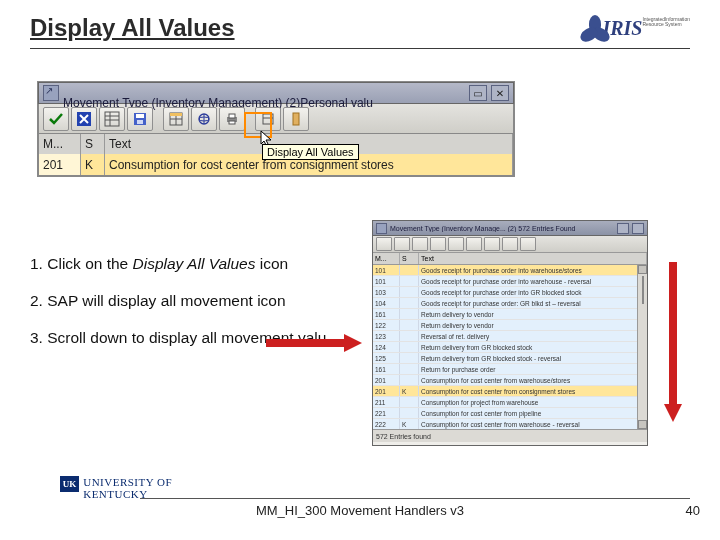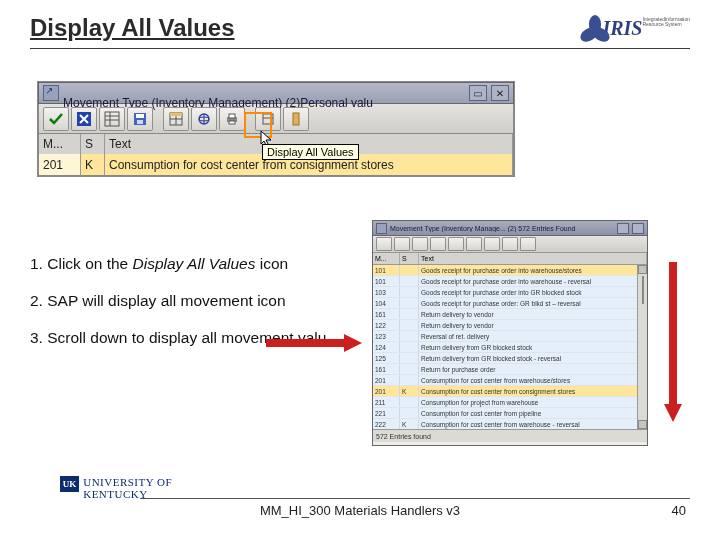--- a/index.html
+++ b/index.html
@@ -387,21 +387,21 @@
     position:absolute;
     left: 0; width: 720px;
     top: 503px;
     text-align:center;
     font-size: 13px;
     color:#222;
     font-family: Verdana, sans-serif;
   }
   .footer-pageno {
     position:absolute;
-    right: 34px; top:503px;
+    right: 20px; top:503px;
     font-size: 13px;
     color:#222;
     font-family: Verdana, sans-serif;
   }
 </style>
 </head>
 <body>
 
 <div class="slide">
 
@@ -647,16 +647,16 @@
   <div class="arrow-v">
     <div class="shaft"></div>
       <div class="head"></div>
   </div>
 
   <div class="footer-line"></div>
   <div class="footer-logo">
     <div class="uk-box">UK</div>
     <span class="uk-text">UNIVERSITY OF KENTUCKY</span>
   </div>
-  <div class="footer-center">MM_HI_300 Materials Handlers v3</div>
+  <div class="footer-center">MM_HI_300 Movement Handlers v3</div>
   <div class="footer-pageno">40</div>
 
 </div>
 
 </body></html>

